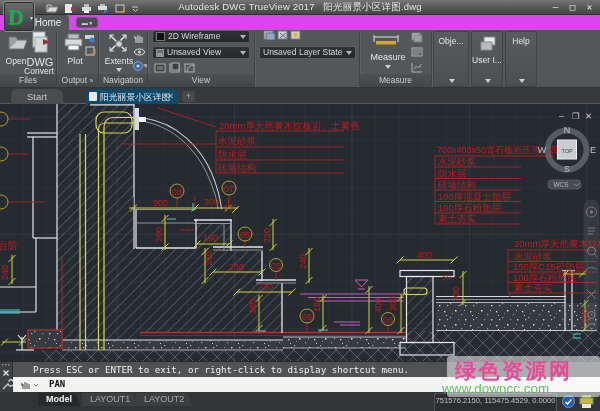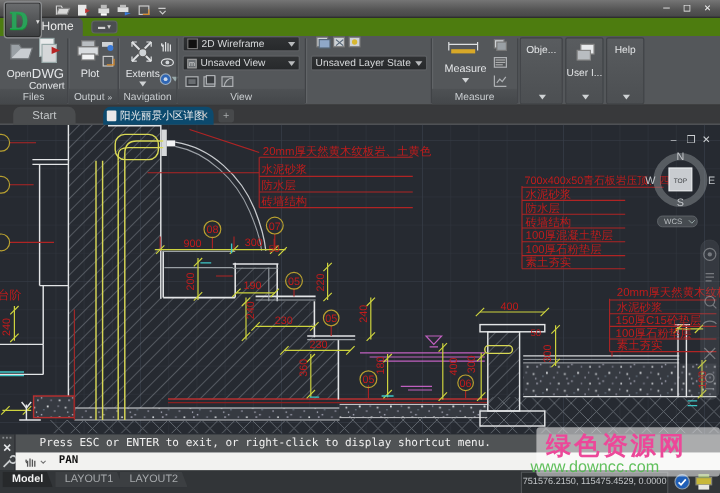--- a/index.html
+++ b/index.html
@@ -9,21 +9,21 @@
   #titlebar{position:absolute;left:0;top:0;width:600px;height:15px;background:linear-gradient(#757575,#565656 55%,#474747);border-bottom:1px solid #2e2e2e;}
   #title-text{position:absolute;left:0;right:0;top:1px;text-align:center;font-size:9.5px;color:#e6e6e6;letter-spacing:.2px;white-space:pre;}
   .winbtn{position:absolute;top:2px;width:13px;height:11px;color:#f0f0f0;font-size:9px;line-height:11px;text-align:center;font-family:"DejaVu Sans Mono",monospace;}
   
   #appbtn{position:absolute;left:3px;top:1px;width:32px;height:31px;background:linear-gradient(#6b6d6f,#3c3e40);border:1px solid #8a8c8e;border-radius:3px;box-shadow:inset 0 0 0 1px #2a2b2c;z-index:5;}
   #appbtn .dglyph{position:absolute;left:4px;top:2px;font-size:22px;font-weight:bold;color:#2aa05a;text-shadow:0 1px 1px #0b3;font-family:"Liberation Serif",serif;}
   #appbtn .caret{position:absolute;right:1px;top:12px;color:#ddd;font-size:6px;}
   #qat{position:absolute;left:46px;top:2px;height:12px;display:flex;gap:4px;align-items:center;z-index:5;}
   #qat svg{display:block;}
   
-  #ribbontabs{position:absolute;left:0;top:15px;width:600px;height:15px;background:#4d7c0f;}
+  #ribbontabs{position:absolute;left:0;top:15px;width:600px;height:15px;background:#d946ef;}
   #tab-home{position:absolute;left:27px;top:0;width:42px;height:15px;background:#54575a;border-radius:4px 4px 0 0;color:#ebebeb;font-size:10px;text-align:center;line-height:15px;}
   #ribbon-toggle{position:absolute;left:76px;top:2px;width:22px;height:11px;background:#4b4e50;border:1px solid #606365;border-radius:3px;color:#cfcfcf;font-size:6px;text-align:center;line-height:10px;}
   
   #ribbon{position:absolute;left:0;top:30px;width:600px;height:58px;background:#54575a;border-bottom:1px solid #333;}
   .panel{position:absolute;top:0;height:57px;}
   .panel .plabel{position:absolute;left:0;right:0;bottom:0;height:13px;background:linear-gradient(#4e5154,#44474a);color:#c9cdd0;font-size:8.5px;text-align:center;line-height:13px;}
   .psep{position:absolute;top:2px;bottom:1px;width:1px;background:#404346;box-shadow:1px 0 0 #616467;}
   .biglabel{position:absolute;color:#e4e6e8;font-size:9px;text-align:center;}
   .caret-down{width:0;height:0;border-left:3px solid transparent;border-right:3px solid transparent;border-top:4px solid #cfd2d4;position:absolute;}
   .ddrop{position:absolute;height:13px;background:linear-gradient(#303234,#27292b);border:1px solid #5c5f62;border-radius:2px;color:#d6d8da;font-size:8.5px;line-height:11px;padding:0 3px;display:flex;align-items:center;gap:3px;}
@@ -43,35 +43,36 @@
   
   #canvas{position:absolute;left:0;top:104px;width:600px;height:258px;}
   
   #cmddock{position:absolute;left:0;top:362px;width:600px;height:30px;}
   #cmdgrip{position:absolute;left:0;top:0;width:13px;height:30px;background:#3e4144;border-right:1px solid #2c2e30;}
   #cmdhist{position:absolute;left:13px;top:0;width:587px;height:15px;background:#505355;color:#f0f0f0;font-family:"DejaVu Sans Mono",monospace;font-size:9.2px;line-height:15px;padding-left:20px;white-space:pre;}
   #cmdline{position:absolute;left:13px;top:15px;width:587px;height:15px;background:#f2f2f0;color:#111;font-family:"DejaVu Sans Mono",monospace;font-size:9px;font-weight:bold;line-height:15px;}
   #cmdline .prompt{position:absolute;left:24px;top:0;}
   
   #statusbar{position:absolute;left:0;top:392px;width:600px;height:19px;background:#323538;}
-  .ltab{position:absolute;top:1px;height:13px;font-size:9px;line-height:13px;padding:0 8px;color:#a6a9ac;background:#3c3f42;clip-path:polygon(0 0,calc(100% - 5px) 0,100% 100%,0 100%);}
+  .ltab{position:absolute;top:1px;height:13px;font-size:9px;line-height:13px;padding:0 8px;color:#a6a9ac;background:#3c3f42;clip-path:polygon(0 0,calc(100% - 5px) 0,100% 100%,0 100%);margin-left:36px;}
   .ltab.active{background:#27292b;color:#f2f2f2;font-weight:bold;}
   #coordbox{position:absolute;right:43px;top:1px;width:123px;height:27px;background:#2b2e30;border:1px solid #515457;color:#c3c6c9;font-size:7.6px;line-height:14px;text-align:center;white-space:nowrap;overflow:hidden;}
   
   #watermark{position:absolute;left:447px;top:356px;width:153px;height:41px;background:rgba(255,255,255,.52);border-radius:3px;z-index:50;pointer-events:none;}
   #wm1{position:absolute;left:8px;top:1px;font-size:21px;font-weight:bold;color:#ec4899;letter-spacing:2.5px;white-space:nowrap;}
   #wm2{position:absolute;left:-5px;top:25px;font-size:13.5px;color:rgba(80,185,75,.9);white-space:nowrap;}
   svg text{font-family:"Liberation Sans",sans-serif;}
 </style>
 </head>
 <body>
 
 <div id="app">
 
   <div id="titlebar">
+    <div id="title-text"><span>Autodesk DWG TrueView 2017</span><span>&nbsp;&nbsp;&nbsp;</span><span>阳光丽景小区详图.dwg</span></div>
     <div class="winbtn" style="left:549px">–</div>
     <div class="winbtn" style="left:566px">□</div>
     <div class="winbtn" style="left:583px">✕</div>
   </div>
 
   <div id="appbtn">
     <span class="dglyph">D</span>
     <span class="caret">▾</span>
   </div>
 

